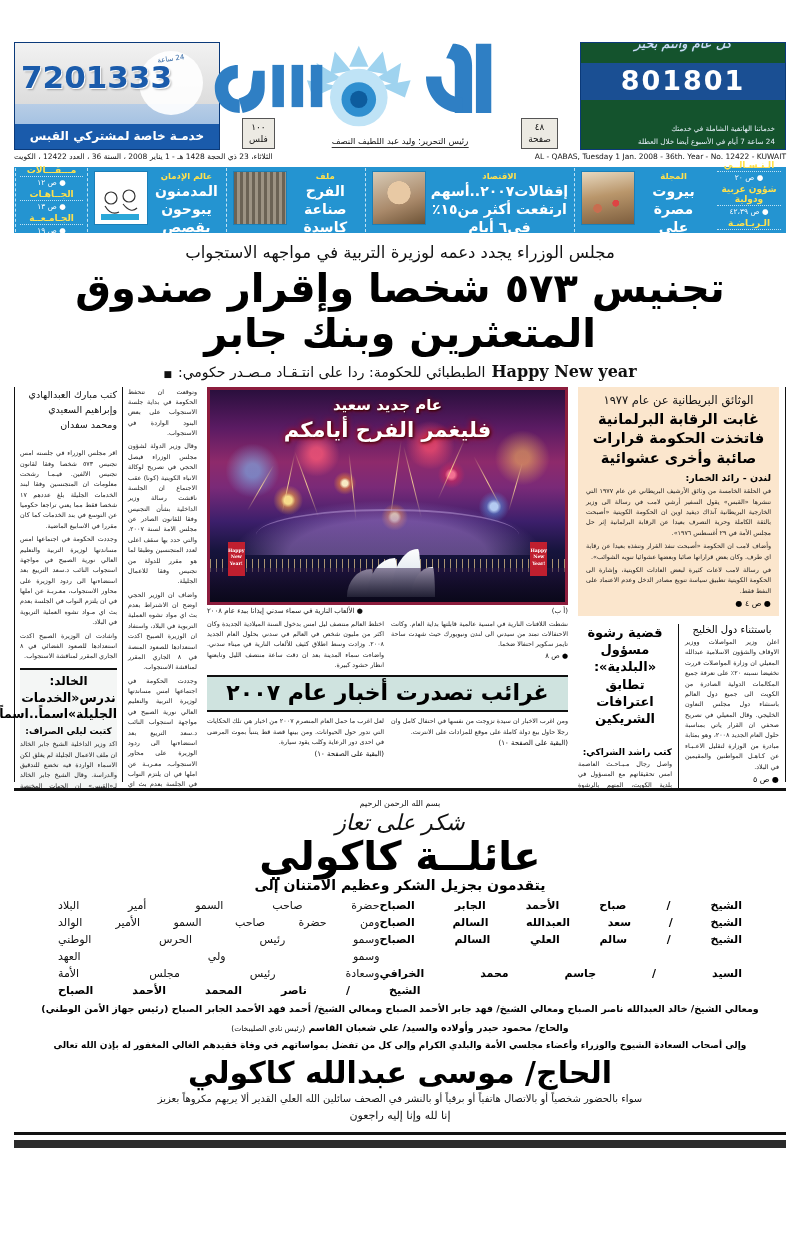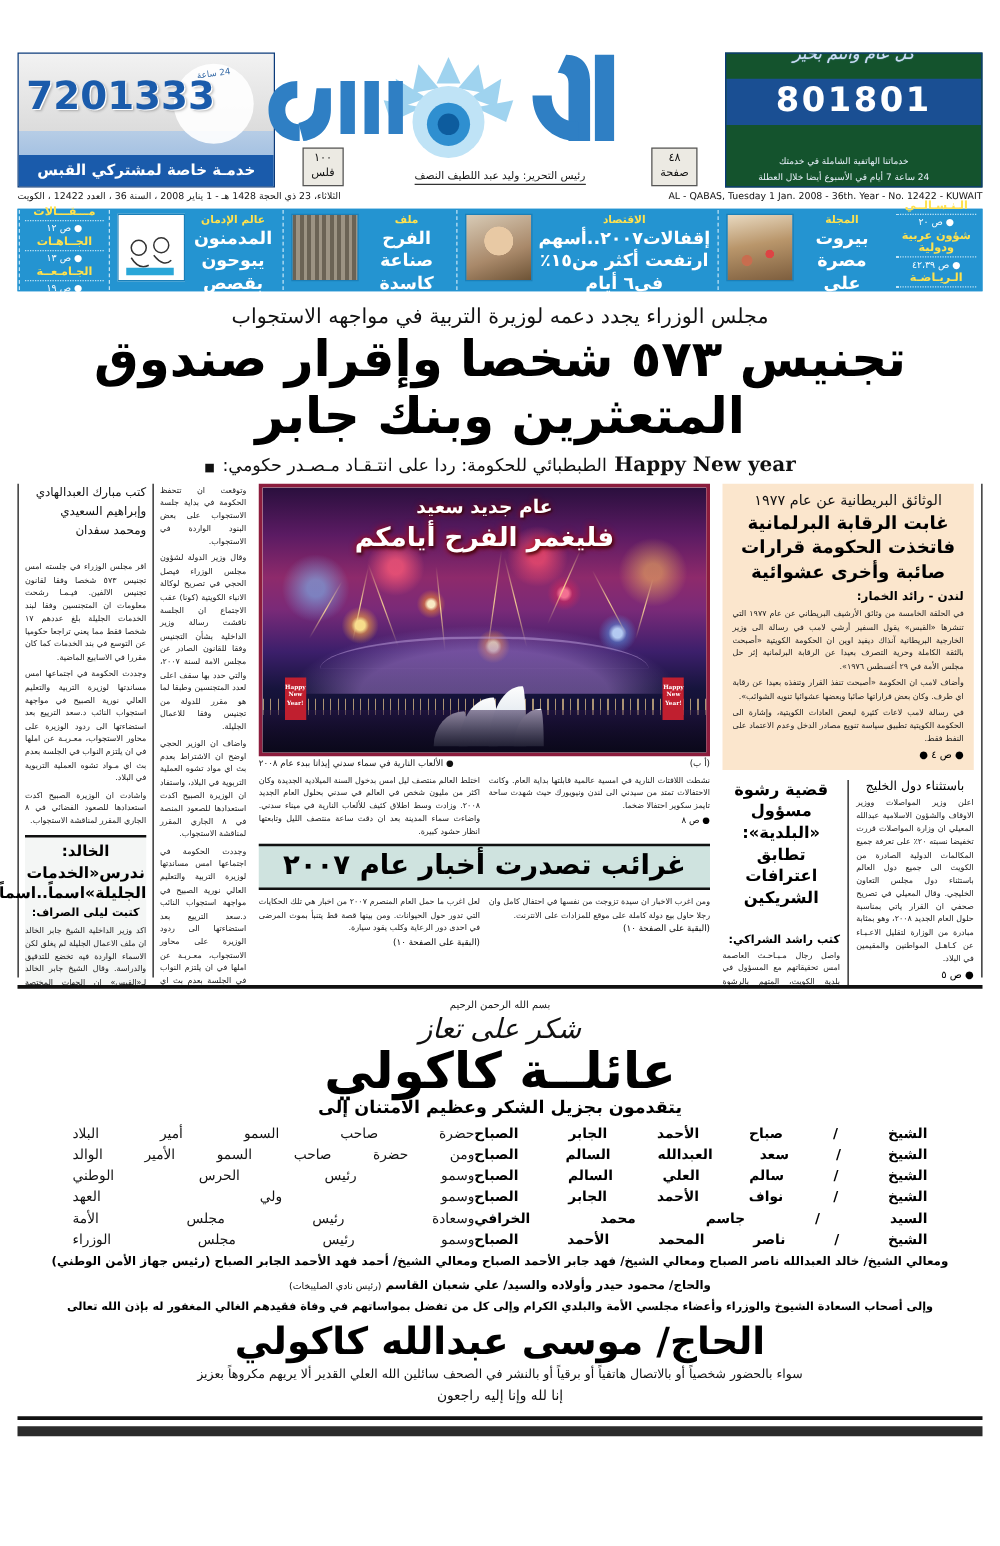--- a/index.html
+++ b/index.html
@@ -38,22 +38,22 @@
     text-shadow: 0 0 1px #7fa8d8;
   }
   .ad-l-num {
     background:#1a4f93; color:#fff;
     font-size: 27px; font-weight: bold; letter-spacing: 2px;
     text-align:center; padding: 2px 0 4px 0;
     font-family:"DejaVu Sans", sans-serif;
     direction: ltr;
   }
   .ad-l-txt {
-    color:#e9f1fb; font-size:7.2px; line-height:1.75; text-align:center;
-    padding: 3px 22px 5px 6px;
+    color:#e9f1fb; font-size:7.2px; line-height:1.75; text-align:right;
+    padding: 3px 10px 5px 6px;
   }
   .ad-l-foot {
     background:#fff; flex:1; display:flex; align-items:center;
     justify-content:space-between; padding: 2px 7px; gap:4px;
   }
   .nbk-logo { display:flex; align-items:center; gap:3px; }
   .nbk-mark {
     width: 15px; height: 17px; background:#1a4f93;
     clip-path: polygon(0 100%, 0 40%, 35% 0, 70% 35%, 70% 100%);
   }
@@ -607,28 +607,26 @@
       <div class="nrow">
         <span class="lbl">ومن حضرة صاحب السمو الأمير الوالد</span>
         <span class="val">الشيخ / سعد العبدالله السالم الصباح</span>
       </div>
       <div class="nrow">
         <span class="lbl">وسمو رئيس الحرس الوطني</span>
         <span class="val">الشيخ / سالم العلي السالم الصباح</span>
       </div>
       <div class="nrow">
         <span class="lbl">وسمو ولي العهد</span>
-        <span class="val">الشيخ / نواف الأحمد الجابر الصباح</span>
       </div>
       <div class="nrow">
         <span class="lbl">وسعادة رئيس مجلس الأمة</span>
         <span class="val">السيد / جاسم محمد الخرافي</span>
       </div>
       <div class="nrow">
-        <span class="lbl">وسمو رئيس مجلس الوزراء</span>
         <span class="val">الشيخ / ناصر المحمد الأحمد الصباح</span>
       </div>
     </div>
 
     <div class="extra-line">ومعالي الشيخ/ خالد العبدالله ناصر الصباح    ومعالي الشيخ/ فهد جابر الأحمد الصباح    ومعالي الشيخ/ أحمد فهد الأحمد الجابر الصباح (رئيس جهاز الأمن الوطني)</div>
     <div class="extra-line">
       <span>والحاج/ محمود حيدر وأولاده    والسيد/ علي شعبان القاسم</span>
       <span class="small">(رئيس نادي الصليبخات)</span>
     </div>
     <div class="note-line">وإلى أصحاب السعادة الشيوخ والوزراء وأعضاء مجلسي الأمة والبلدي الكرام وإلى كل من تفضل بمواساتهم في وفاة فقيدهم الغالي المغفور له بإذن الله تعالى</div>

